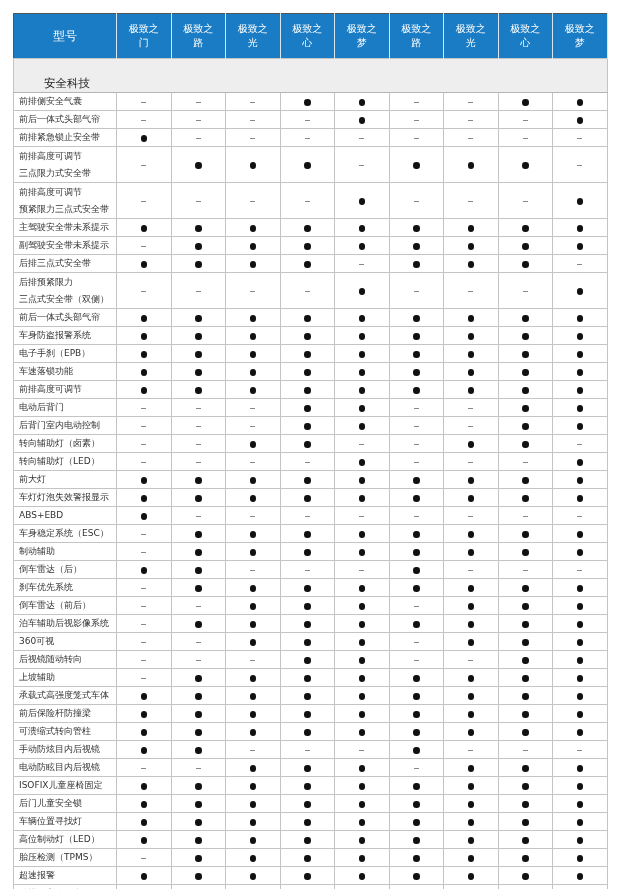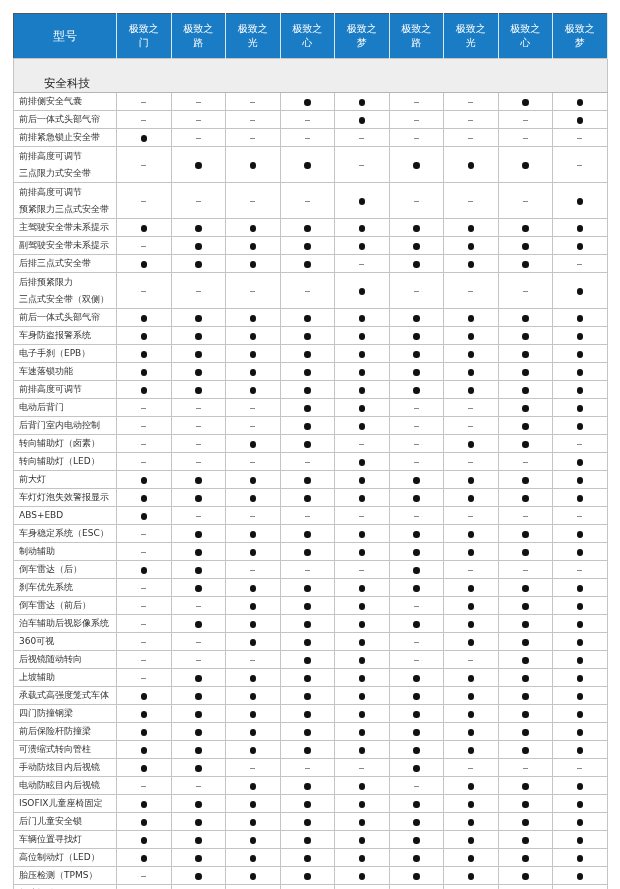--- a/index.html
+++ b/index.html
@@ -427,32 +427,20 @@
           <td><span class="dot" title="●"></span></td>
           <td><span class="dot" title="●"></span></td>
           <td><span class="dot" title="●"></span></td>
           <td><span class="dot" title="●"></span></td>
           <td><span class="dot" title="●"></span></td>
           <td><span class="dot" title="●"></span></td>
           <td><span class="dot" title="●"></span></td>
           <td><span class="dot" title="●"></span></td>
         </tr>
         <tr>
-          <td class="feat"><span>四门防撞钢梁</span></td>
-          <td><span class="dot" title="●"></span></td>
-          <td><span class="dot" title="●"></span></td>
-          <td><span class="dot" title="●"></span></td>
-          <td><span class="dot" title="●"></span></td>
-          <td><span class="dot" title="●"></span></td>
-          <td><span class="dot" title="●"></span></td>
-          <td><span class="dot" title="●"></span></td>
-          <td><span class="dot" title="●"></span></td>
-          <td><span class="dot" title="●"></span></td>
-        </tr>
-        <tr>
           <td class="feat"><span>前后保险杆防撞梁</span></td>
           <td><span class="dot" title="●"></span></td>
           <td><span class="dot" title="●"></span></td>
           <td><span class="dot" title="●"></span></td>
           <td><span class="dot" title="●"></span></td>
           <td><span class="dot" title="●"></span></td>
           <td><span class="dot" title="●"></span></td>
           <td><span class="dot" title="●"></span></td>
           <td><span class="dot" title="●"></span></td>
           <td><span class="dot" title="●"></span></td>

